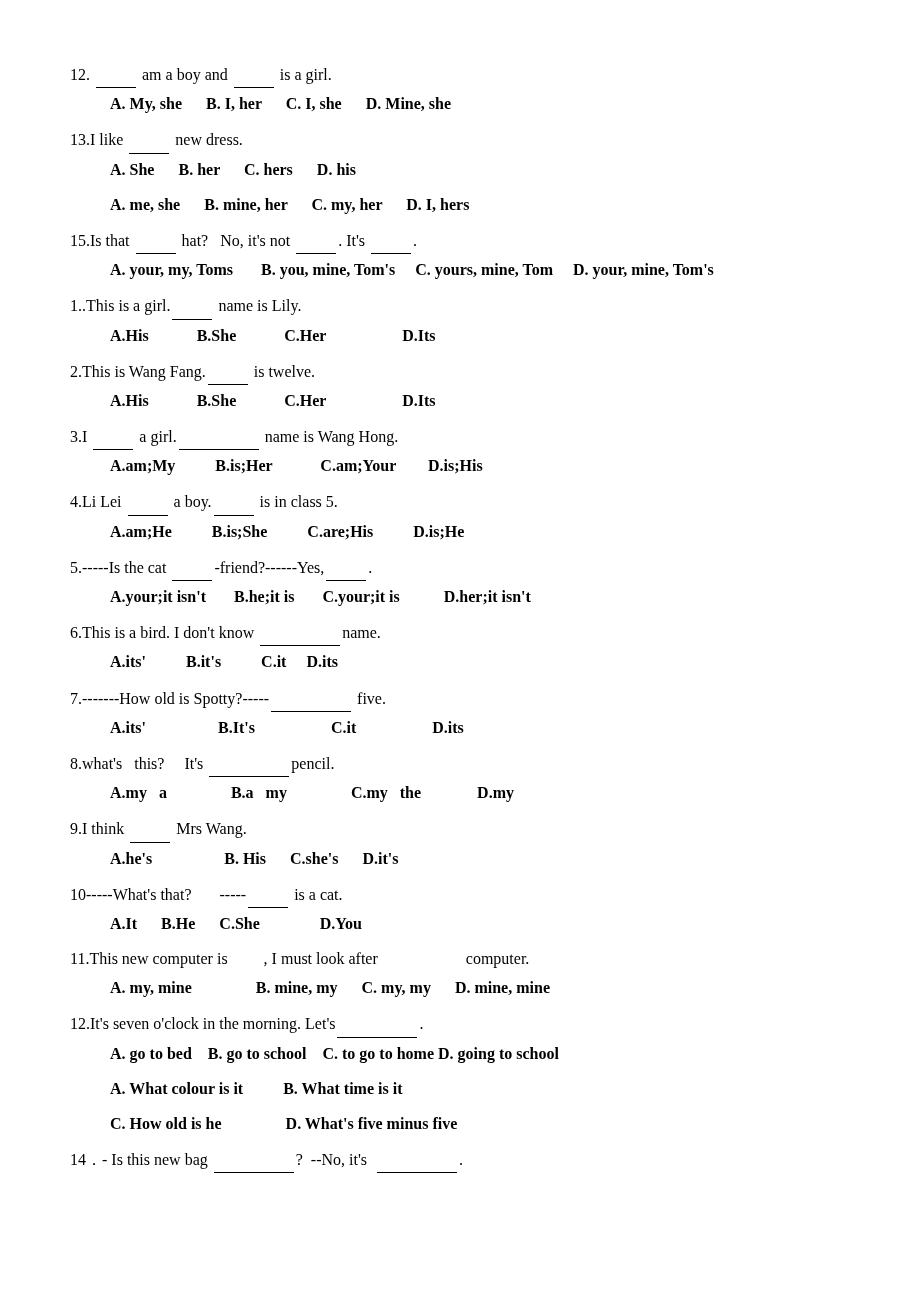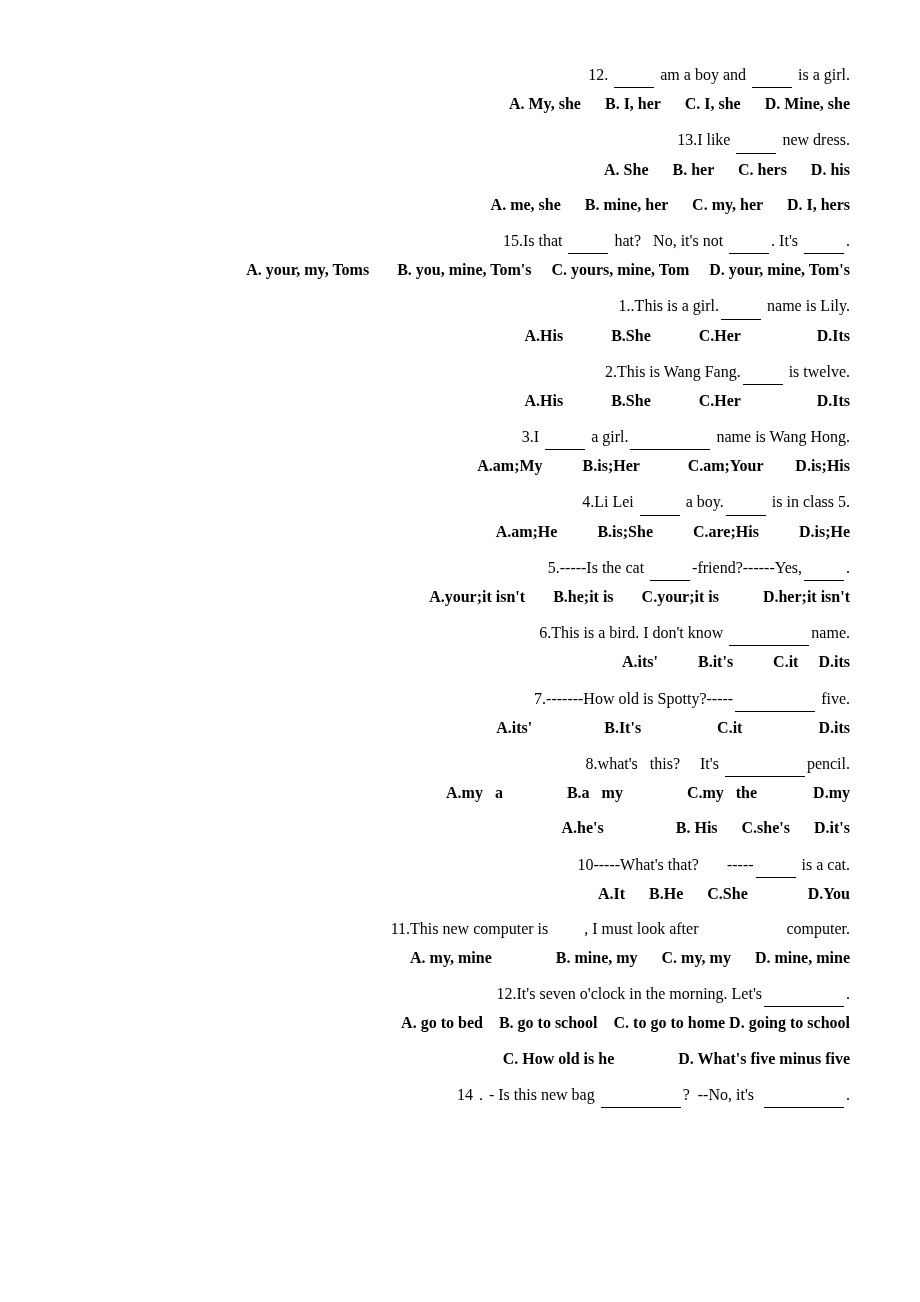--- a/index.html
+++ b/index.html
@@ -8,21 +8,20 @@
       font-family: "Times New Roman", Times, serif;
       font-size: 16px;
       color: #000;
       padding: 60px 70px;
       width: 920px;
       min-height: 1302px;
     }
     .question-block {
       margin-bottom: 6px;
       line-height: 1.7;
-      text-align: right;
     }
     .question-text {
       display: block;
       margin-bottom: 2px;
     }
     .options {
       display: block;
       padding-left: 40px;
       margin-bottom: 8px;
       font-weight: bold;
@@ -142,20 +141,23 @@
   <div class="question-block">
     <span class="question-text">
       8.what's &nbsp; this? &nbsp;&nbsp;&nbsp; It's <span class="blank blank-long">&nbsp;&nbsp;&nbsp;&nbsp;&nbsp;&nbsp;</span>pencil.
     </span>
     <span class="options">
       A.my &nbsp; a &nbsp;&nbsp;&nbsp;&nbsp;&nbsp;&nbsp;&nbsp;&nbsp;&nbsp;&nbsp;&nbsp;&nbsp;&nbsp;&nbsp; B.a &nbsp; my &nbsp;&nbsp;&nbsp;&nbsp;&nbsp;&nbsp;&nbsp;&nbsp;&nbsp;&nbsp;&nbsp;&nbsp;&nbsp;&nbsp; C.my &nbsp; the &nbsp;&nbsp;&nbsp;&nbsp;&nbsp;&nbsp;&nbsp;&nbsp;&nbsp;&nbsp;&nbsp;&nbsp; D.my
     </span>
   </div>
 
   <div class="question-block">
+    <span class="question-text">
+      9.I think <span class="blank">&nbsp;&nbsp;&nbsp;&nbsp;&nbsp;</span> Mrs Wang.
+    </span>
     <span class="options">
       A.he's &nbsp;&nbsp;&nbsp;&nbsp;&nbsp;&nbsp;&nbsp;&nbsp;&nbsp;&nbsp;&nbsp;&nbsp;&nbsp;&nbsp;&nbsp;&nbsp; B. His &nbsp;&nbsp;&nbsp;&nbsp; C.she's &nbsp;&nbsp;&nbsp;&nbsp; D.it's
     </span>
   </div>
 
   <div class="question-block">
     <span class="question-text">
       10-----What's that? &nbsp;&nbsp;&nbsp;&nbsp;&nbsp; -----<span class="blank">&nbsp;&nbsp;&nbsp;&nbsp;&nbsp;</span> is a cat.
     </span>
     <span class="options">
@@ -176,20 +178,23 @@
     <span class="question-text">
       12.It's seven o'clock in the morning. Let's<span class="blank blank-long">&nbsp;&nbsp;&nbsp;&nbsp;&nbsp;&nbsp;&nbsp;&nbsp;&nbsp;&nbsp;&nbsp;</span>.
     </span>
     <span class="options">
       A. go to bed &nbsp;&nbsp; B. go to school &nbsp;&nbsp; C. to go to home D. going to school
     </span>
   </div>
 
   <div class="question-block">
     <span class="options">
+      A. What colour is it &nbsp;&nbsp;&nbsp;&nbsp;&nbsp;&nbsp;&nbsp;&nbsp; B. What time is it
+    </span>
+    <span class="options">
       C. How old is he &nbsp;&nbsp;&nbsp;&nbsp;&nbsp;&nbsp;&nbsp;&nbsp;&nbsp;&nbsp;&nbsp;&nbsp;&nbsp;&nbsp; D. What's five minus five
     </span>
   </div>
 
   <div class="question-block">
     <span class="question-text">
       14．- Is this new bag <span class="blank blank-long">&nbsp;&nbsp;&nbsp;&nbsp;&nbsp;&nbsp;&nbsp;&nbsp;&nbsp;&nbsp;&nbsp;</span>? &nbsp;--No, it's &nbsp;<span class="blank blank-long">&nbsp;&nbsp;&nbsp;&nbsp;&nbsp;&nbsp;&nbsp;&nbsp;&nbsp;&nbsp;&nbsp;</span>.
     </span>
   </div>
 

